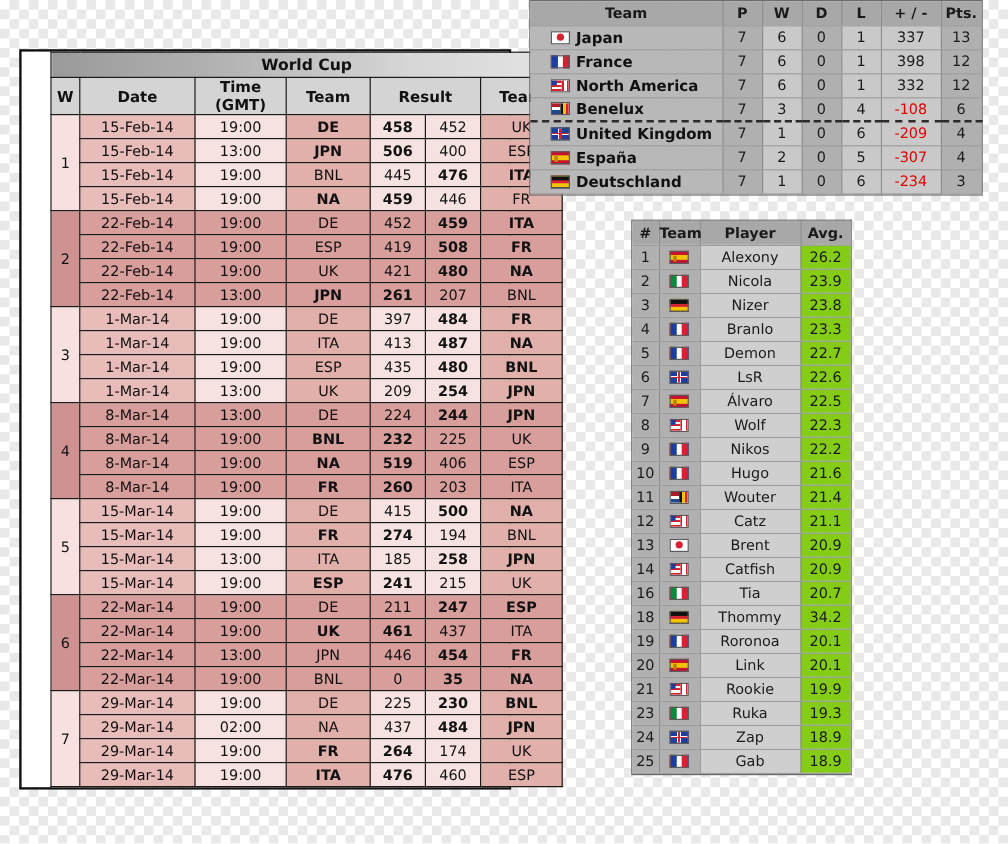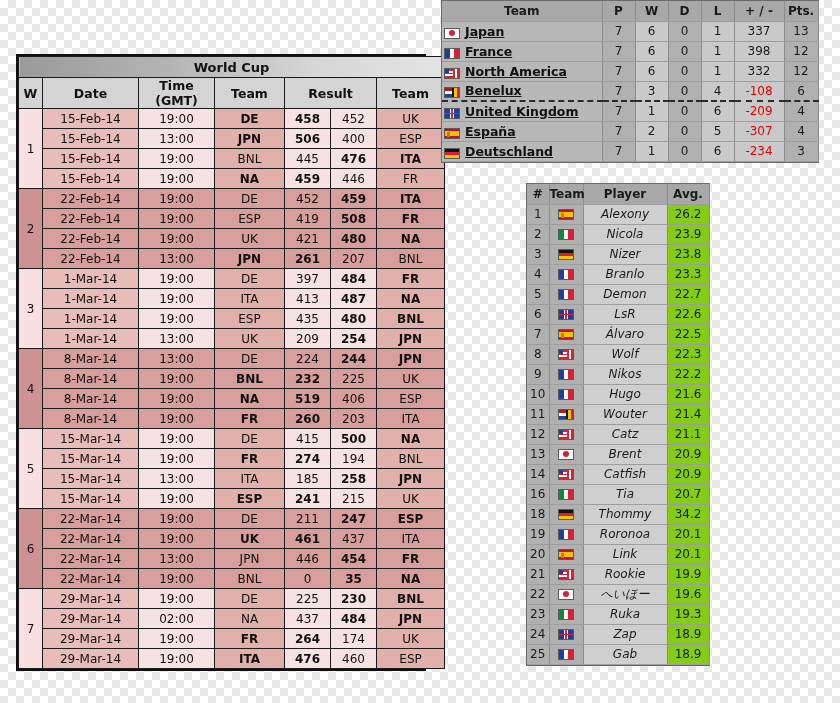--- a/index.html
+++ b/index.html
@@ -18,22 +18,22 @@
     background-image:
       linear-gradient(45deg, #e8e8e8 25%, transparent 25%, transparent 75%, #e8e8e8 75%),
       linear-gradient(45deg, #e8e8e8 25%, transparent 25%, transparent 75%, #e8e8e8 75%);
     background-size: 16px 16px;
     background-position: 0 0, 8px 8px;
     background-color: #ffffff;
   }
 
   
   .wc-wrap {
-    position: absolute; left: 16px; top: 54px; width: 410px;
-    border: 2px solid #111; background: #fff;
+    position: absolute; left: 16px; top: 41px; width: 410px;
+    border: 2px solid #111; background: #fff; padding-left: 24px;
   }
   table.wc { border-collapse: collapse; width: 100%; table-layout: fixed; }
   table.wc td, table.wc th { border: 1px solid #1a1a1a; padding: 0; }
 
   .wc-title {
     height: 21px; line-height: 19px; text-align: center;
     font-weight: bold; font-size: 13px; color: #111;
     background: linear-gradient(to right, #9a9a9a 0%, #b4b4b4 35%, #d6d6d6 70%, #e4e4e4 100%);
   }
   .wc-head td {
@@ -64,33 +64,33 @@
     background: #a8a8a8; font-weight: bold; text-align: center;
     border-right: 1px solid #7a7a7a; border-bottom: 1px solid #7a7a7a;
     color: #1f1f1f; font-size: 12px;
   }
   .st tr td { border-right: 1px solid #8c8c8c; border-bottom: 1px solid #9d9d9d; }
   .st .col-team { background: #b8b8b8; padding-left: 0; text-align: left; font-weight: bold; }
   .st .col-dark { background: #b0b0b0; text-align: center; }
   .st .col-light { background: #c9c9c9; text-align: center; }
   .st .neg { color: #e00000; }
   .st .dashed td { border-bottom: 2px dashed #2b2b2b; }
-  .team-cellinner { display: flex; align-items: flex-end; gap: 5px; padding-left: 2px; text-decoration: underline; }
+  .team-cellinner { display: flex; align-items: center; gap: 5px; padding-left: 17px; }
   .team-name { font-weight: bold; font-size: 12.5px; color: #111; }
 
   
   .pl-wrap { position: absolute; left: 526px; top: 183px; width: 184px; border: 1px solid #6b6b6b; }
   table.pl { border-collapse: collapse; width: 100%; table-layout: fixed; }
   table.pl td { padding: 0; height: 20px; font-size: 12px; color: #1a1a1a;
                 border-right: 1px solid #8c8c8c; border-bottom: 1px solid #9d9d9d; text-align: center; }
   .pl-head td { background: #a8a8a8; font-weight: bold; color: #1f1f1f;
                 border-bottom: 1px solid #7a7a7a; }
   .pl .c-rank { background: #b0b0b0; }
   .pl .c-flag { background: #b0b0b0; }
-  .pl .c-player { background: #cfcfcf; font-style: italic; }
+  .pl .c-player { background: #cfcfcf; }
   .pl .c-avg { background: #84cc16; }
   .flagcell-inner { display: flex; align-items: center; justify-content: center; }
 
   
   .flag { width: 16px; height: 11px; display: inline-block; border: 1px solid #5a5a5a; position: relative; overflow: hidden; flex: none; }
   .f-jp { background: #fff; }
   .f-jp::after { content:""; position:absolute; left:50%; top:50%; width:6px; height:6px; border-radius:50%; background:#d62232; transform:translate(-50%,-50%); }
   .f-fr { background: linear-gradient(to right, #1b3fa0 0 33.3%, #fff 33.3% 66.6%, #d62232 66.6% 100%); }
   .f-it { background: linear-gradient(to right, #0a8a3c 0 33.3%, #fff 33.3% 66.6%, #d62232 66.6% 100%); }
   .f-de { background: linear-gradient(to bottom, #111 0 33.3%, #d62232 33.3% 66.6%, #f3c300 66.6% 100%); }
@@ -713,30 +713,20 @@
               <div class="flagcell-inner">
                 <span class="flag f-na">
                   <span class="f-na-ca"></span>
                 </span>
               </div>
             </td>
             <td class="c-player">Rookie</td>
             <td class="c-avg">19.9</td>
           </tr>
           <tr>
-            <td class="c-rank">22</td>
-            <td class="c-flag">
-              <div class="flagcell-inner">
-                <span class="flag f-jp"></span>
-              </div>
-            </td>
-            <td class="c-player">へいほー</td>
-            <td class="c-avg">19.6</td>
-          </tr>
-          <tr>
             <td class="c-rank">23</td>
             <td class="c-flag">
               <div class="flagcell-inner">
                 <span class="flag f-it"></span>
               </div>
             </td>
             <td class="c-player">Ruka</td>
             <td class="c-avg">19.3</td>
           </tr>
           <tr>

